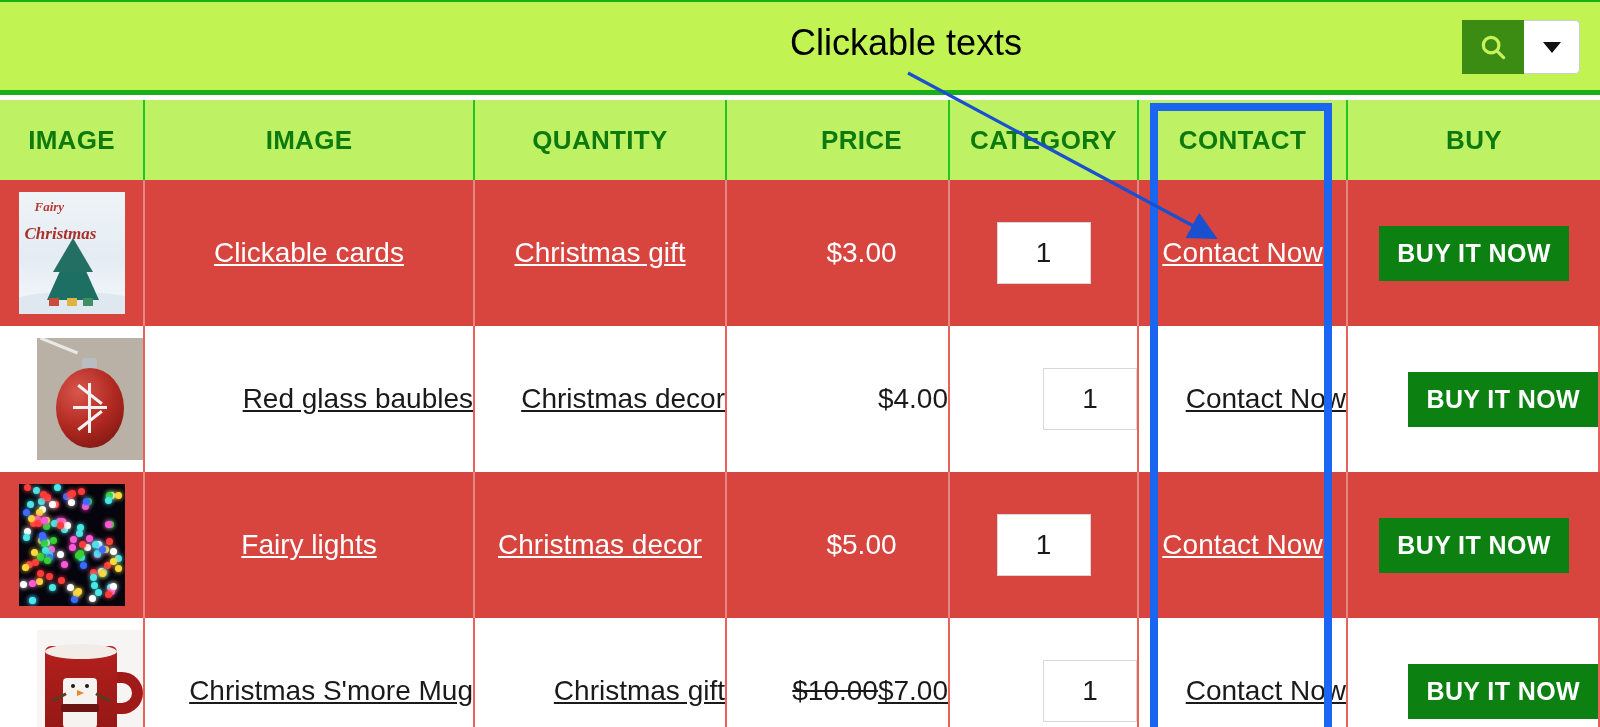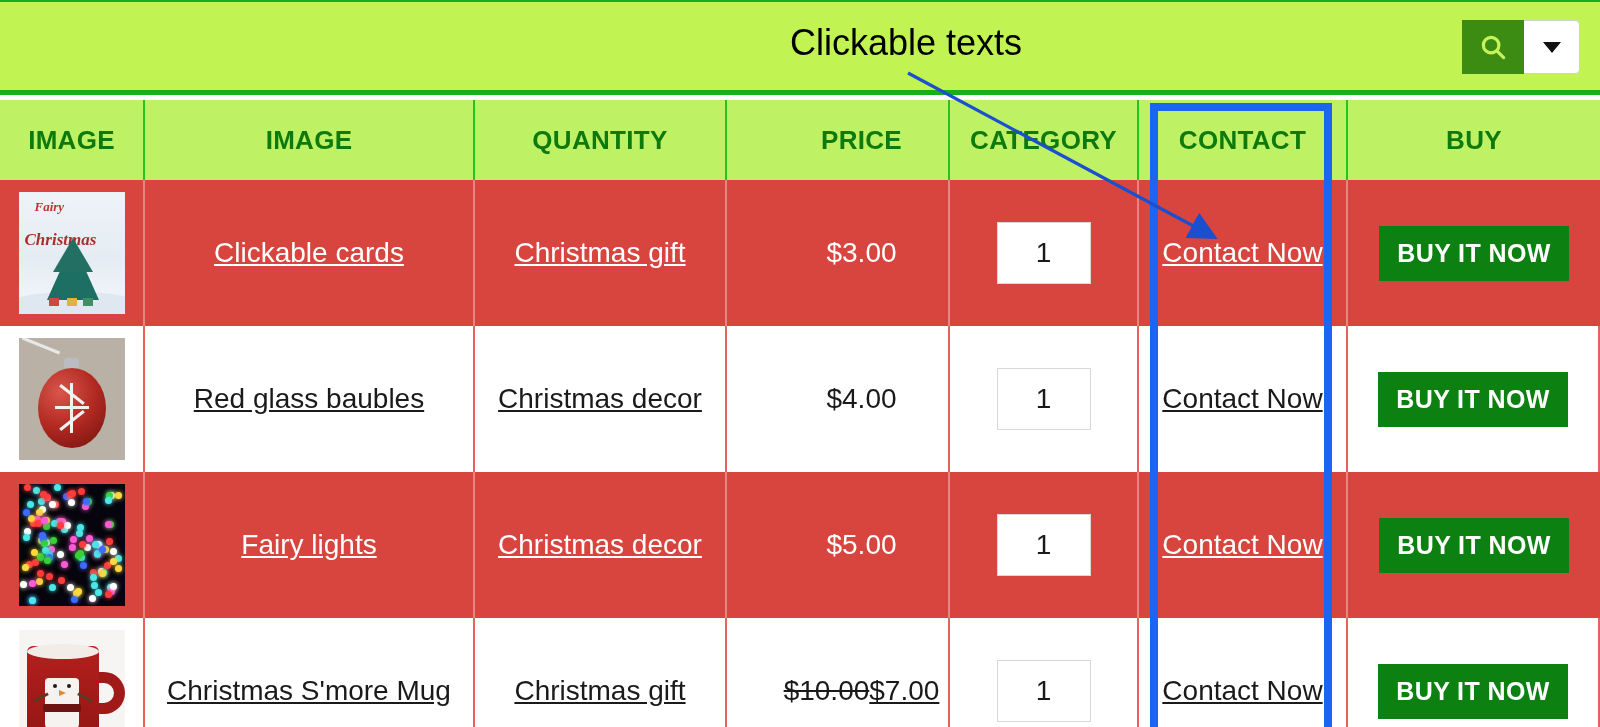--- a/index.html
+++ b/index.html
@@ -80,21 +80,21 @@
   .hcell:last-child { border-right: none; }
 
   .drow { height: 146px; }
   .drow.red { background: #d8453f; }
   .drow.white { background: #ffffff; }
   .dcell {
     display: flex; align-items: center; justify-content: center;
     height: 146px; font-size: 28px;
     border-right: 2px solid rgba(255,255,255,0.35);
   }
-  .drow.white .dcell { border-right: 2px solid #e8615b; }
+  .drow.white .dcell { border-right: 2px solid #e8615b; justify-content: flex-end; }
   .dcell:last-child { border-right: none; }
 
   
   .c-image    { width: 145px; }
   .c-name     { width: 330px; }
   .c-category { width: 252px; }
   .c-price    { width: 223px; padding-left: 48px; }
   .c-quantity { width: 189px; }
   .c-contact  { width: 209px; }
   .c-buy      { width: 252px; }
@@ -124,21 +124,21 @@
     font-family: "Liberation Sans", sans-serif;
     white-space: nowrap;
   }
 
   
   .thumb { width: 106px; height: 122px; overflow: hidden; position: relative; }
 
   
   .th-card { background: linear-gradient(#eef3f7 0%, #e4ecf3 55%, #f4f8fb 100%); }
   .th-card .txt1 { position: absolute; left: 16px; top: 7px; font-size: 13px; color: #b8362f; font-family: "Liberation Serif", serif; font-style: italic; font-weight: bold; }
-  .th-card .txt2 { position: absolute; left: 6px; top: 38px; font-size: 17px; color: #a8302a; font-family: "Liberation Serif", serif; font-style: italic; font-weight: bold; }
+  .th-card .txt2 { position: absolute; left: 6px; top: 32px; font-size: 17px; color: #a8302a; font-family: "Liberation Serif", serif; font-style: italic; font-weight: bold; }
   .th-card .tree { position: absolute; left: 28px; bottom: 14px; width: 0; height: 0; border-left: 26px solid transparent; border-right: 26px solid transparent; border-bottom: 58px solid #1d6e63; }
   .th-card .tree2 { position: absolute; left: 34px; bottom: 42px; width: 0; height: 0; border-left: 20px solid transparent; border-right: 20px solid transparent; border-bottom: 34px solid #236f64; }
   .th-card .hill { position: absolute; left: -10px; bottom: 0; width: 130px; height: 22px; background: #dfe8f0; border-radius: 60% 60% 0 0; }
   .th-card .g1 { position: absolute; left: 30px; bottom: 8px; width: 10px; height: 8px; background: #c94b3c; }
   .th-card .g2 { position: absolute; left: 48px; bottom: 8px; width: 10px; height: 8px; background: #e0b341; }
   .th-card .g3 { position: absolute; left: 64px; bottom: 8px; width: 10px; height: 8px; background: #3f8f63; }
 
   
   .th-bauble { background: #b9b1a5; }
   .th-bauble .ball { position: absolute; left: 19px; top: 30px; width: 68px; height: 80px; border-radius: 50%;

